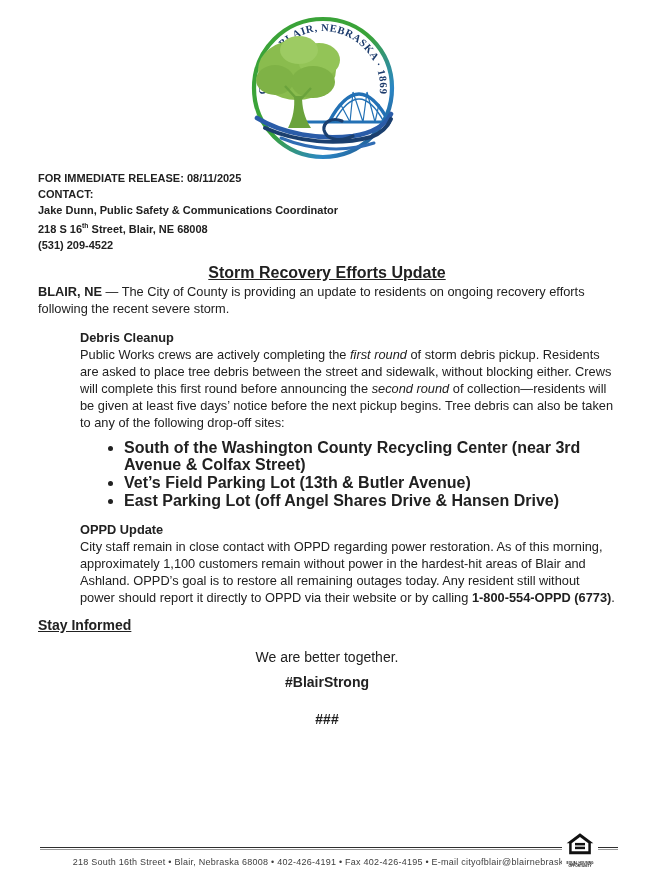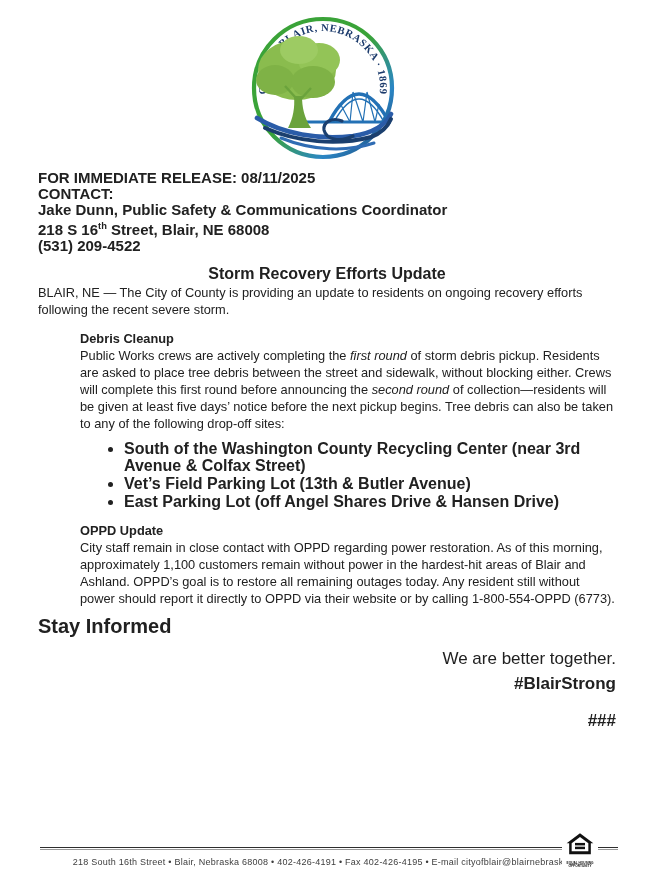--- a/index.html
+++ b/index.html
@@ -7,38 +7,38 @@
   body {
     width: 652px; height: 875px; overflow: hidden;
     font-family: "Liberation Sans", sans-serif;
     color: #212121;
   }
   .page { position: relative; width: 652px; height: 875px; padding: 12px 36px 0 38px; }
 
   .logo-wrap { text-align: center; height: 150px; }
   .logo-wrap svg { display: inline-block; }
 
-  .contact-block { margin-top: 8px; font-weight: bold; font-size: 15px; line-height: 16px; }
+  .contact-block { margin-top: 8px; font-weight: bold; font-size: 11px; line-height: 16px; }
   .contact-block .line { white-space: nowrap; }
   sup.ord { font-size: 0.62em; vertical-align: super; text-align: right; }
 
-  .doc-title { margin-top: 10px; text-align: center; font-weight: bold; font-size: 16px; line-height: 20px; }
+  .doc-title { margin-top: 10px; text-align: center; font-weight: bold; font-size: 16px; line-height: 20px; text-decoration: underline; }
 
   p.body-p { margin: 0; font-size: 12.8px; line-height: 17px; }
   .mt14 { margin-top: 14px; } .mt12 { margin-top: 12px; margin-left: 42px; }
   .mt10 { margin-top: 10px; }
 
   .sec-head { font-weight: bold; font-size: 12.8px; line-height: 17px; margin: 0; }
-  .sec-head.big { font-size: 20px; line-height: 19px; }
+  .sec-head.big { font-size: 14px; line-height: 19px; text-decoration: underline; }
 
   ul.sites { margin: 8px 0 0 26px; padding-left: 18px; font-size: 16px; line-height: 17px; font-weight: bold; }
   ul.sites li { margin-bottom: 1px; }
 
-  .center-line { text-align: right; font-size: 17px; line-height: 17px; margin: 0; }
-  .bold { font-weight: normal; }
+  .center-line { text-align: center; font-size: 14px; line-height: 17px; margin: 8px; }
+  .bold { font-weight: bold; }
   .italic { font-style: italic; }
 
   .tagline   { margin-top: 14px; }
   .hashtag   { margin-top: 8px; font-weight: bold; }
   .end-mark  { margin-top: 20px; font-weight: bold; }
 
   .footer { position: absolute; left: 40px; right: 34px; bottom: 8px; }
   .footer-rule { position: relative; height: 3px; border-top: 1.3px solid #2e2e2e; border-bottom: 1px solid #9a9a9a; }
   .eho { position: absolute; right: 20px; top: -16px; width: 36px; height: 36px; background: #ffffff; text-align: center; }
   .eho .eho-label { font-size: 3.2px; line-height: 3.4px; font-weight: bold; color: #111; letter-spacing: 0; }

